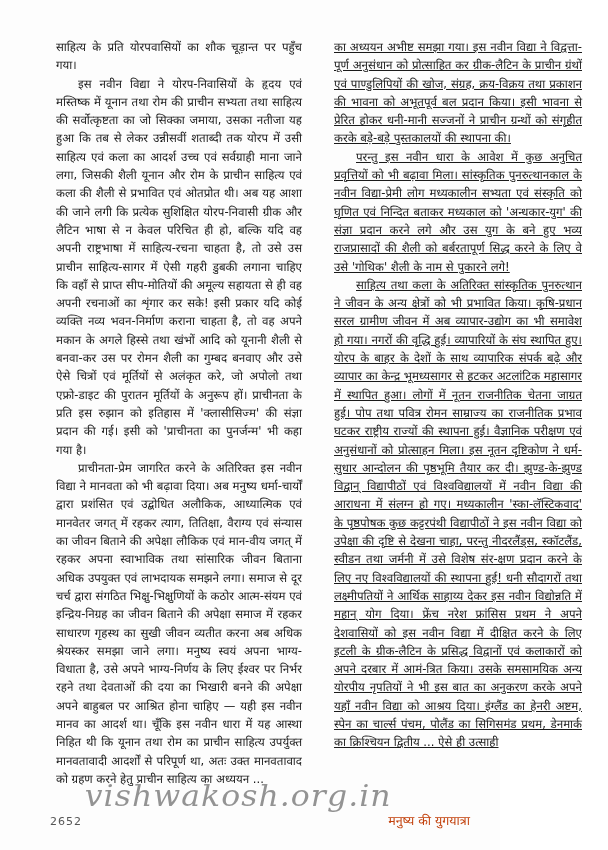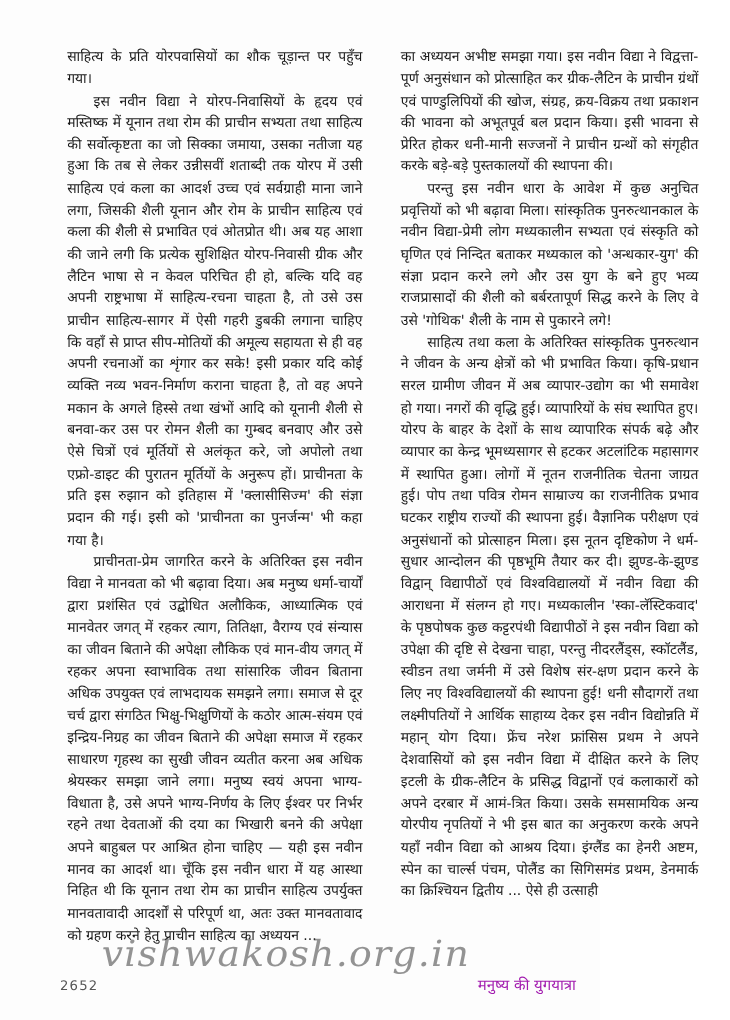--- a/index.html
+++ b/index.html
@@ -1,25 +1,25 @@
 <!DOCTYPE html>
 <html><head>
   <meta charset="utf-8">
   <style>
     html, body { margin: 0; padding: 0; background: #ffffff; }
     body { width: 608px; height: 850px; position: relative; overflow: hidden;
            font-family: "DejaVu Sans", sans-serif; color: #1a1a1a; }
     .page { position: absolute; left: 0; top: 0; width: 500px; height: 850px; background: #fdfdfd; }
     .col { position: absolute; top: 38px; font-size: 11.6px; line-height: 18.3px; text-align: justify; }
     .col-left { left: 56px; width: 246px; }
-    .col-right { left: 334px; width: 248px; }
+    .col-right { left: 334px; width: 248px; text-decoration: underline; }
     .para { margin: 0; }
     .para.indent { text-indent: 22px; }
     .footer-left { position: absolute; left: 50px; top: 815px; font-size: 11px; color: #555; letter-spacing: 1px; }
-    .footer-right { position: absolute; right: 20px; top: 812px; font-size: 12.5px; color: #a21caf; }
+    .footer-right { position: absolute; right: 30px; top: 812px; font-size: 12.5px; color: #c2410c; }
     .watermark { position: absolute; left: 92px; top: 778px; font-family: "DejaVu Serif", serif; font-style: italic;
                  font-size: 30px; color: rgba(60,60,60,0.55); letter-spacing: 1px; white-space: nowrap;
                  transform: scaleX(1.05); pointer-events: none; }
   </style>
 </head>
 <body>
 
 <div class="page">
   <div class="col col-left">
     <p class="para">साहित्य के प्रति योरपवासियों का शौक चूड़ान्त पर पहुँच गया।</p>

